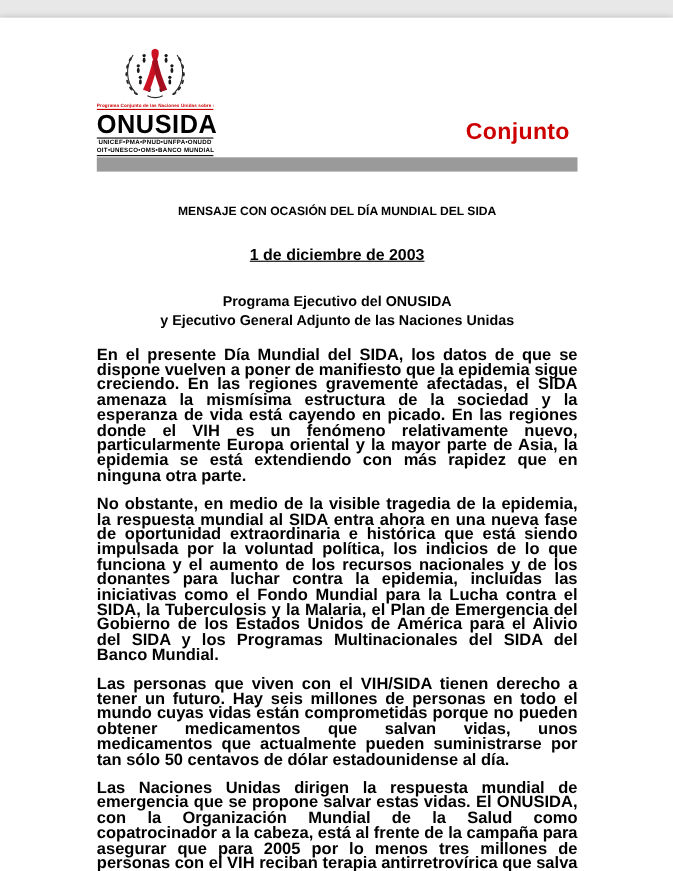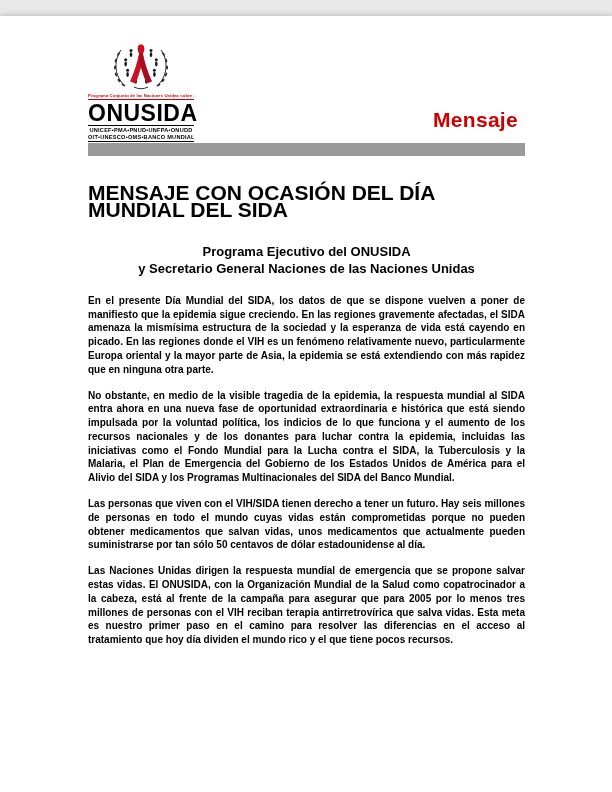--- a/index.html
+++ b/index.html
@@ -48,35 +48,35 @@
   }
   .gray-bar {
     position:absolute; left:88px; top:127px;
     width:437px; height:13px;
     background:var(--bar-gray,#9a9a9a);
   }
 
   
   .content { position:absolute; left:88px; top:160px; width:437px; }
   .doc-title {
-    margin:8px 0 0 0; text-align:left;
-    font-size:21px; line-height:17px; font-weight:bold;
+    margin:8px 0 0 0; text-align:center;
+    font-size:11px; line-height:17px; font-weight:bold;
   }
   .doc-date {
     margin-top:24px; text-align:center;
     font-size:14.5px; line-height:15px; font-weight:bold;
     text-decoration:underline;
   }
   .author { margin-top:26px; text-align:center; font-weight:bold; }
   .author div { font-size:13px; line-height:16.5px; }
 
   .body-text { margin-top:17px; }
   .body-text p {
     margin:0 0 12.5px 0;
-    font-size:10px; line-height:13.7px; font-weight:bold;
+    font-size:15px; line-height:13.7px; font-weight:bold;
     text-align:justify;
   }
 </style>
 </head>
 <body>
 
 <div class="page">
 
   <div class="logo-block">
     <svg class="emblem" width="72" height="52" viewBox="0 0 72 52" aria-hidden="true">
@@ -147,30 +147,31 @@
       </g>
     </svg>
     <div class="logo-tagline">Programa Conjunto de las Naciones Unidas sobre el VIH/SIDA</div>
     <div class="logo-wordmark">ONUSIDA</div>
     <div class="logo-cosponsors">
       <div>UNICEF•PMA•PNUD•UNFPA•ONUDD</div>
       <div>OIT•UNESCO•OMS•BANCO MUNDIAL</div>
     </div>
   </div>
 
-  <div class="doc-type">Mensaje</div>
+  <div class="doc-type">Conjunto</div>
 
   <div class="gray-bar"></div>
 
   <div class="content">
     <h1 class="doc-title">MENSAJE CON OCASIÓN DEL DÍA MUNDIAL DEL SIDA</h1>
+    <div class="doc-date">1 de diciembre de 2003</div>
 
     <div class="author">
       <div>Programa Ejecutivo del ONUSIDA</div>
-      <div>y Secretario General Naciones de las Naciones Unidas</div>
+      <div>y Ejecutivo General Adjunto de las Naciones Unidas</div>
     </div>
 
     <div class="body-text">
       <p>En el presente Día Mundial del SIDA, los datos de que se dispone vuelven a poner de manifiesto que la epidemia sigue creciendo.  En las regiones gravemente afectadas, el SIDA amenaza la mismísima estructura de la sociedad y la esperanza de vida está cayendo en picado. En las regiones donde el VIH es un fenómeno relativamente nuevo, particularmente Europa oriental y la mayor parte de Asia, la epidemia se está extendiendo con más rapidez que en ninguna otra parte.</p>
       <p>No obstante, en medio de la visible tragedia de la epidemia, la respuesta mundial al SIDA entra ahora en una nueva fase de oportunidad extraordinaria e histórica que está siendo impulsada por la voluntad política, los indicios de lo que funciona y el aumento de los recursos nacionales y de los donantes para luchar contra la epidemia, incluidas las iniciativas como el Fondo Mundial para la Lucha contra el SIDA, la Tuberculosis y la Malaria, el Plan de Emergencia del Gobierno de los Estados Unidos de América para el Alivio del SIDA y los Programas Multinacionales del SIDA del Banco Mundial.</p>
       <p>Las personas que viven con el VIH/SIDA tienen derecho a tener un futuro. Hay seis millones de personas en todo el mundo cuyas vidas están comprometidas porque no pueden obtener medicamentos que salvan vidas, unos medicamentos que actualmente pueden suministrarse por tan sólo 50 centavos de dólar estadounidense al día.</p>
       <p>Las Naciones Unidas dirigen la respuesta mundial de emergencia que se propone salvar estas vidas. El ONUSIDA, con la Organización Mundial de la Salud como copatrocinador a la cabeza, está al frente de la campaña para asegurar que para 2005 por lo menos tres millones de personas con el VIH reciban terapia antirretrovírica que salva vidas. Esta meta es nuestro primer paso en el camino para resolver las diferencias en el acceso al tratamiento que hoy día dividen el mundo rico y el que tiene pocos recursos.</p>
     </div>
   </div>
 

